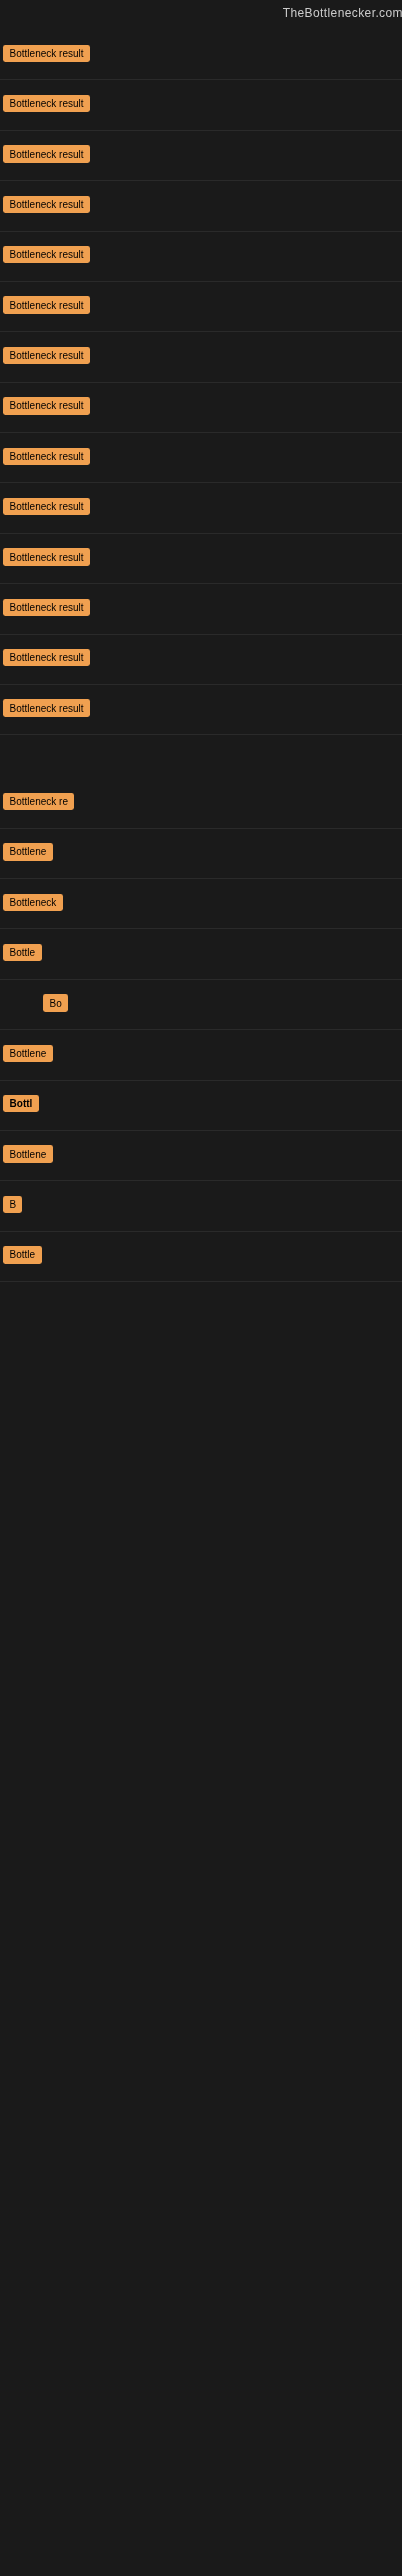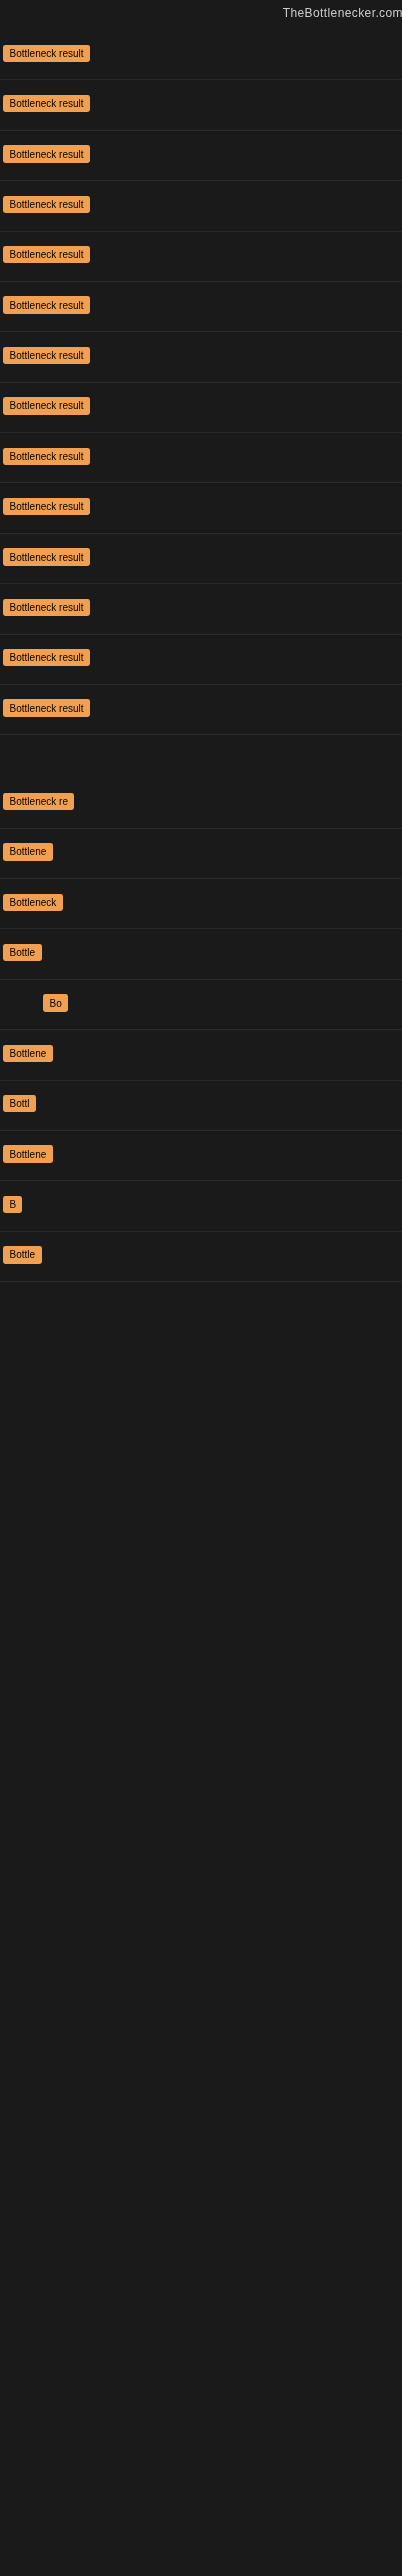--- a/index.html
+++ b/index.html
@@ -63,18 +63,18 @@
     <div class="result-row"><span class="bottleneck-badge" style="max-width: 105px;">Bottleneck result</span></div>
     <div class="result-row"><span class="bottleneck-badge" style="max-width: 101px;">Bottleneck result</span></div>
     <div class="result-row"><span class="bottleneck-badge" style="max-width: 97px;">Bottleneck result</span></div>
     <div class="result-row"><span class="bottleneck-badge" style="max-width: 95px;">Bottleneck result</span></div>
     <div class="result-row"><span class="bottleneck-badge" style="max-width: 81px; margin-top: 43px;">Bottleneck re</span></div>
     <div class="result-row"><span class="bottleneck-badge" style="max-width: 64px;">Bottlene</span></div>
     <div class="result-row"><span class="bottleneck-badge" style="max-width: 68px;">Bottleneck</span></div>
     <div class="result-row"><span class="bottleneck-badge" style="max-width: 52px;">Bottle</span></div>
     <div class="result-row"><span class="bottleneck-badge" style="max-width: 28px; margin-left: 40px;">Bo</span></div>
     <div class="result-row"><span class="bottleneck-badge" style="max-width: 55px;">Bottlene</span></div>
-    <div class="result-row"><span class="bottleneck-badge" style="max-width: 42px;">Bottl</span></div>
+    <div class="result-row"><span class="bottleneck-badge" style="max-width: 42px; font-weight: bold;">Bottl</span></div>
     <div class="result-row"><span class="bottleneck-badge" style="max-width: 64px;">Bottlene</span></div>
     <div class="result-row"><span class="bottleneck-badge" style="max-width: 19.3px;">B</span></div>
     <div class="result-row"><span class="bottleneck-badge" style="max-width: 48px;">Bottle</span></div>
   </div>
 
 
 </body></html>

